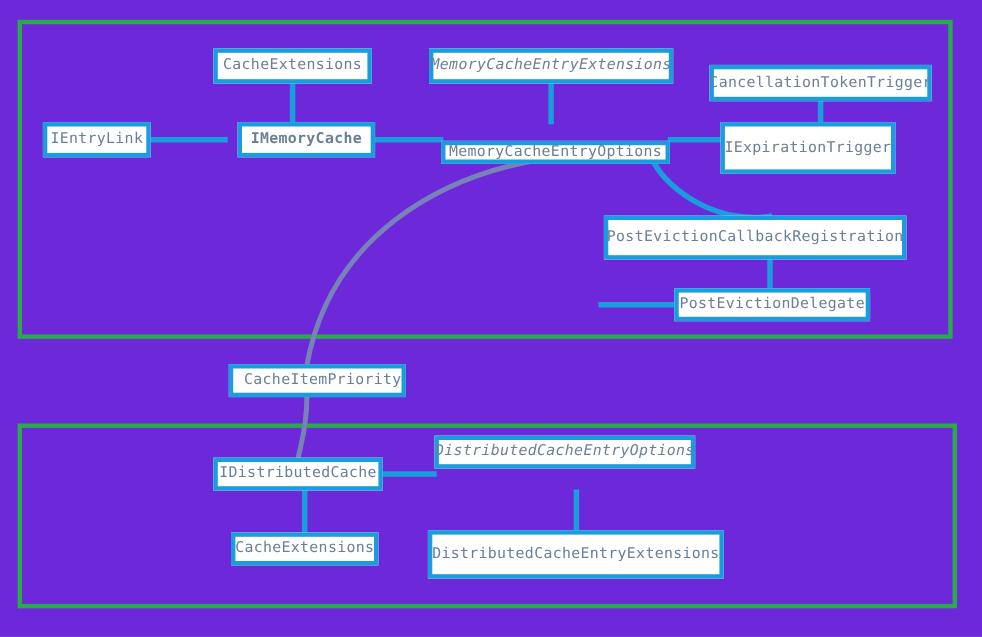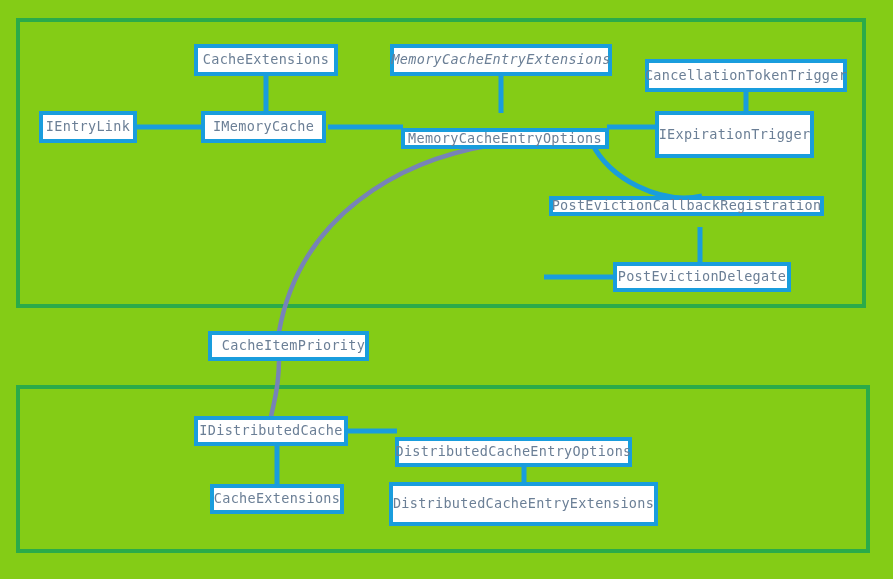--- a/index.html
+++ b/index.html
@@ -7,21 +7,21 @@
     padding: 0;
     background: #ffffff;
   }
   body {
     font-family: "DejaVu Sans Mono", "Liberation Mono", monospace;
   }
   #canvas {
     position: relative;
     width: 893px;
     height: 579px;
-    background: #84cc16;
+    background: #6d28d9;
     overflow: hidden;
   }
   .group-box {
     position: absolute;
     box-sizing: border-box;
     border: 4px solid #2aab4a;
     background: transparent;
   }
   svg.links {
     position: absolute;
@@ -88,34 +88,34 @@
   </svg>
 
   <div class="node" style="left:194px; top:44px; width:144px; height:32px;">CacheExtensions</div>
 
   <div class="node" style="left:390px; top:44px; width:222px; height:32px;font-style:italic;">MemoryCacheEntryExtensions</div>
 
   <div class="node" style="left:645px; top:46px; width:202px; height:33px;margin-top:13px;">CancellationTokenTrigger</div>
 
   <div class="node" style="left:39px; top:111px; width:98px; height:32px;">IEntryLink</div>
 
-  <div class="node" style="left:201px; top:111px; width:125px; height:32px;">IMemoryCache</div>
+  <div class="node" style="left:216px; top:111px; width:125px; height:32px;font-weight:bold;">IMemoryCache</div>
 
   <div class="node" style="left:401px; top:128px; width:208px; height:21px;">MemoryCacheEntryOptions</div>
 
   <div class="node" style="left:655px; top:111px; width:159px; height:47px;">IExpirationTrigger</div>
 
-  <div class="node" style="left:549px; top:196px; width:275px; height:20px;">PostEvictionCallbackRegistration</div>
+  <div class="node" style="left:549px; top:196px; width:275px; height:40px;">PostEvictionCallbackRegistration</div>
 
 
   <div class="node" style="left:613px; top:262px; width:178px; height:30px;">PostEvictionDelegate</div>
 
   <div class="node" style="left:208px; top:331px; width:161px; height:30px;padding-left:10px;">CacheItemPriority</div>
 
   <div class="node" style="left:194px; top:416px; width:154px; height:30px;">IDistributedCache</div>
 
-  <div class="node" style="left:395px; top:437px; width:237px; height:30px;">DistributedCacheEntryOptions</div>
+  <div class="node" style="left:395px; top:396px; width:237px; height:30px;font-style:italic;">DistributedCacheEntryOptions</div>
 
   <div class="node" style="left:210px; top:484px; width:134px; height:30px;">CacheExtensions</div>
 
   <div class="node" style="left:389px; top:482px; width:269px; height:44px;">DistributedCacheEntryExtensions</div>
 
 </div>
 
 </body></html>

